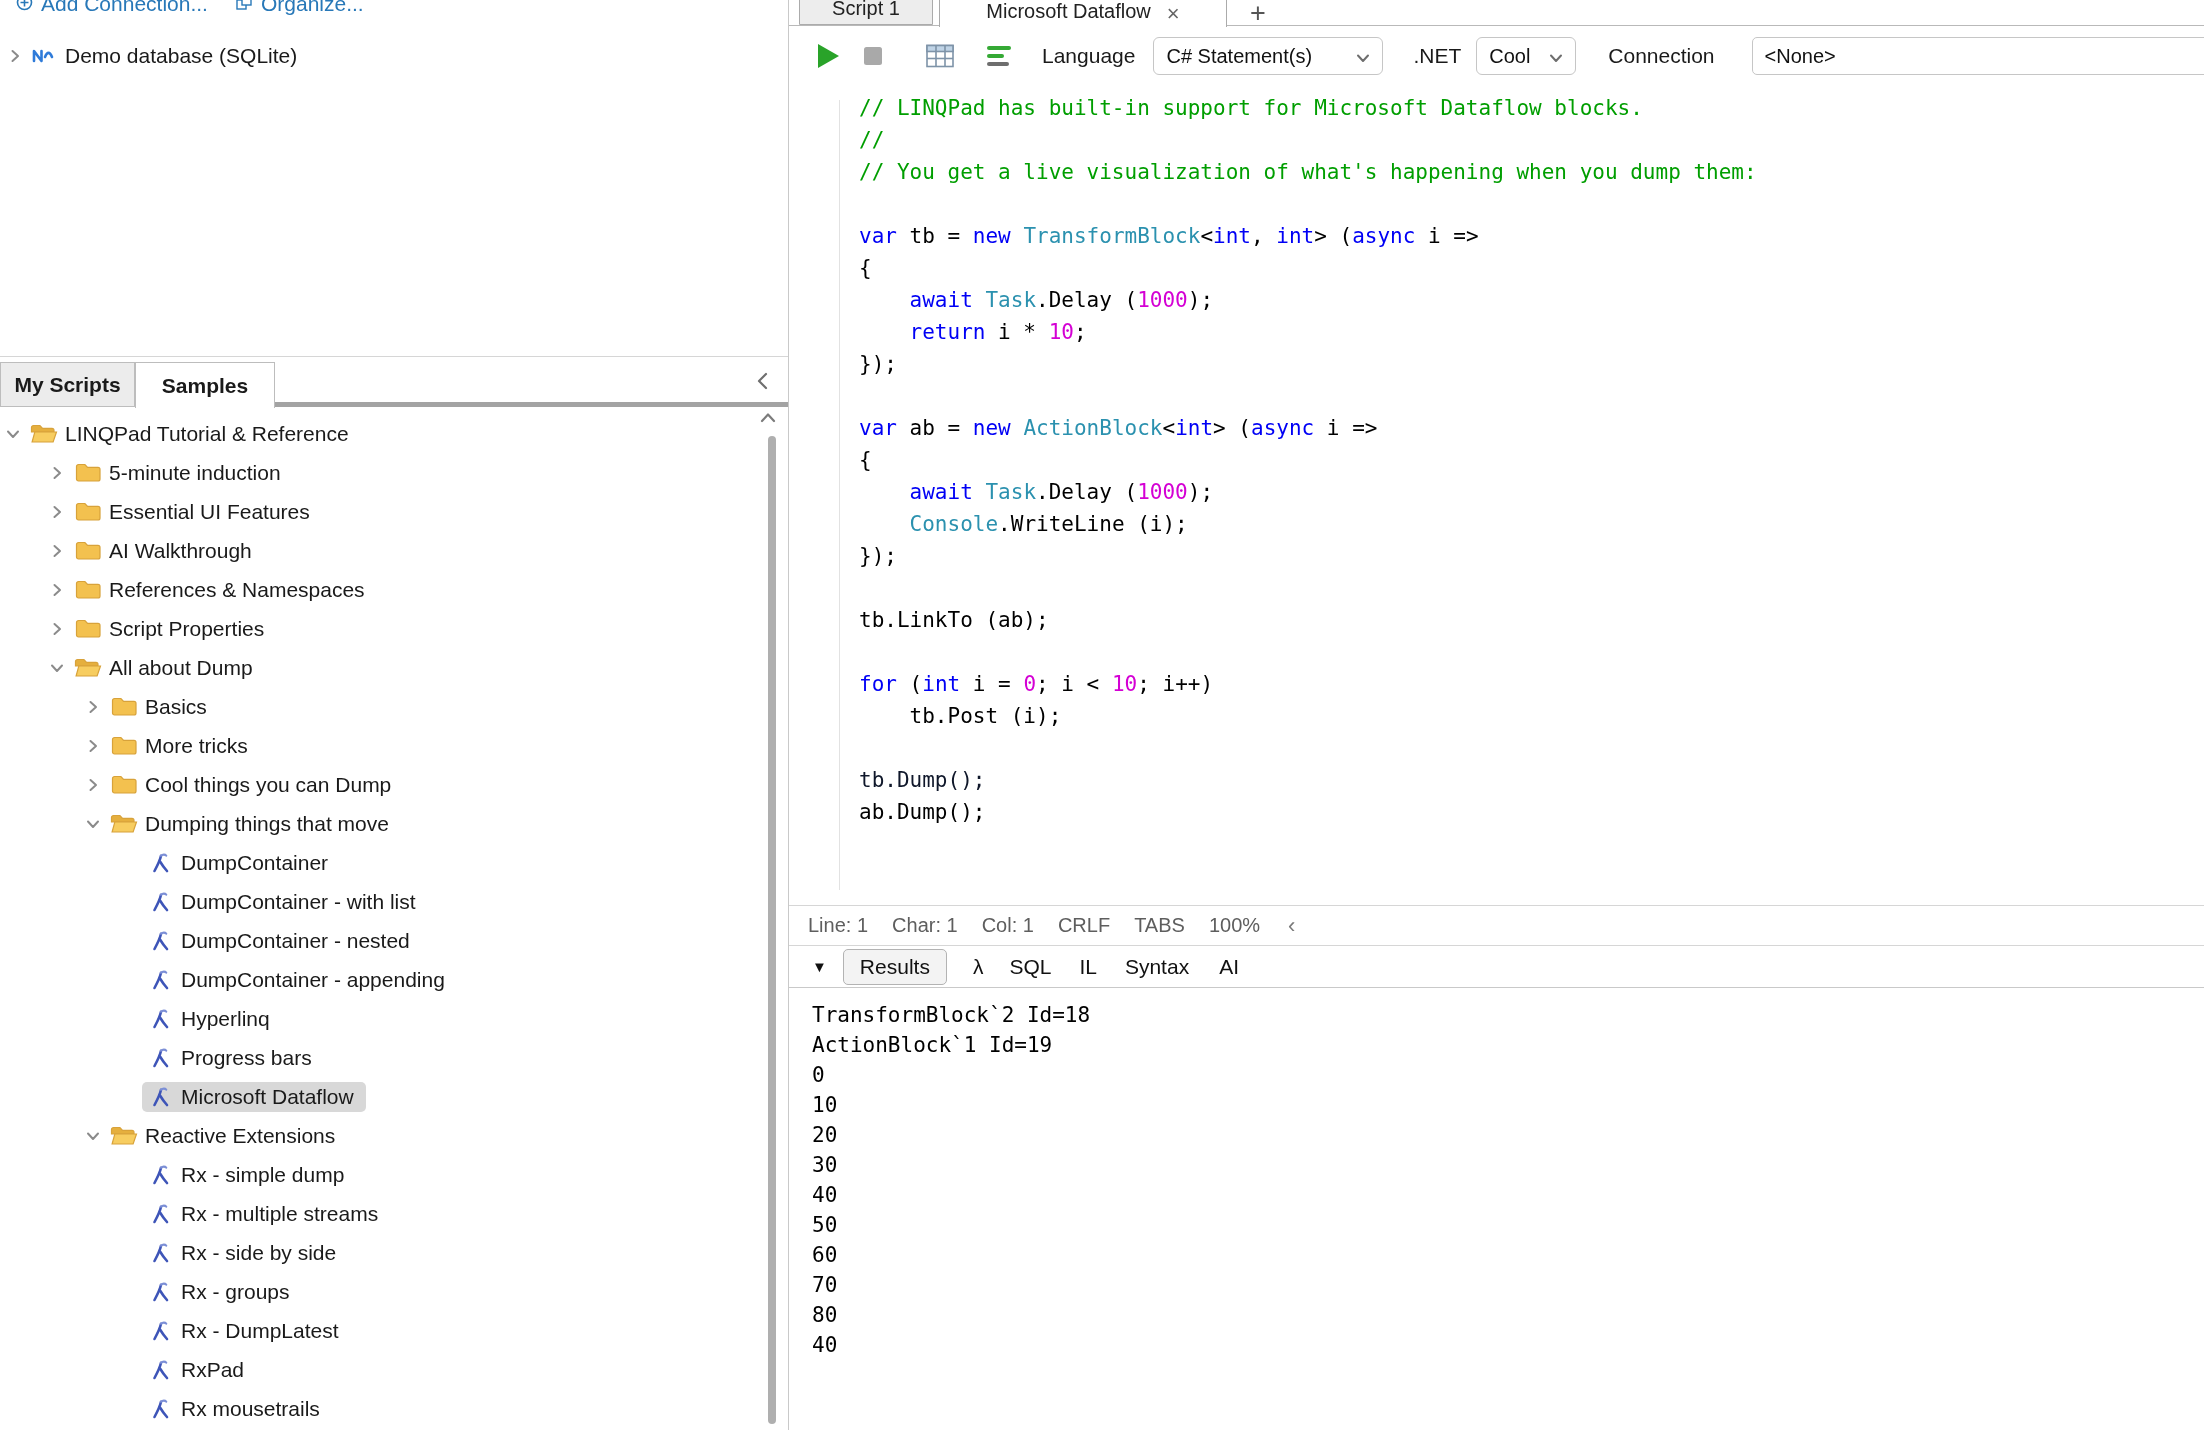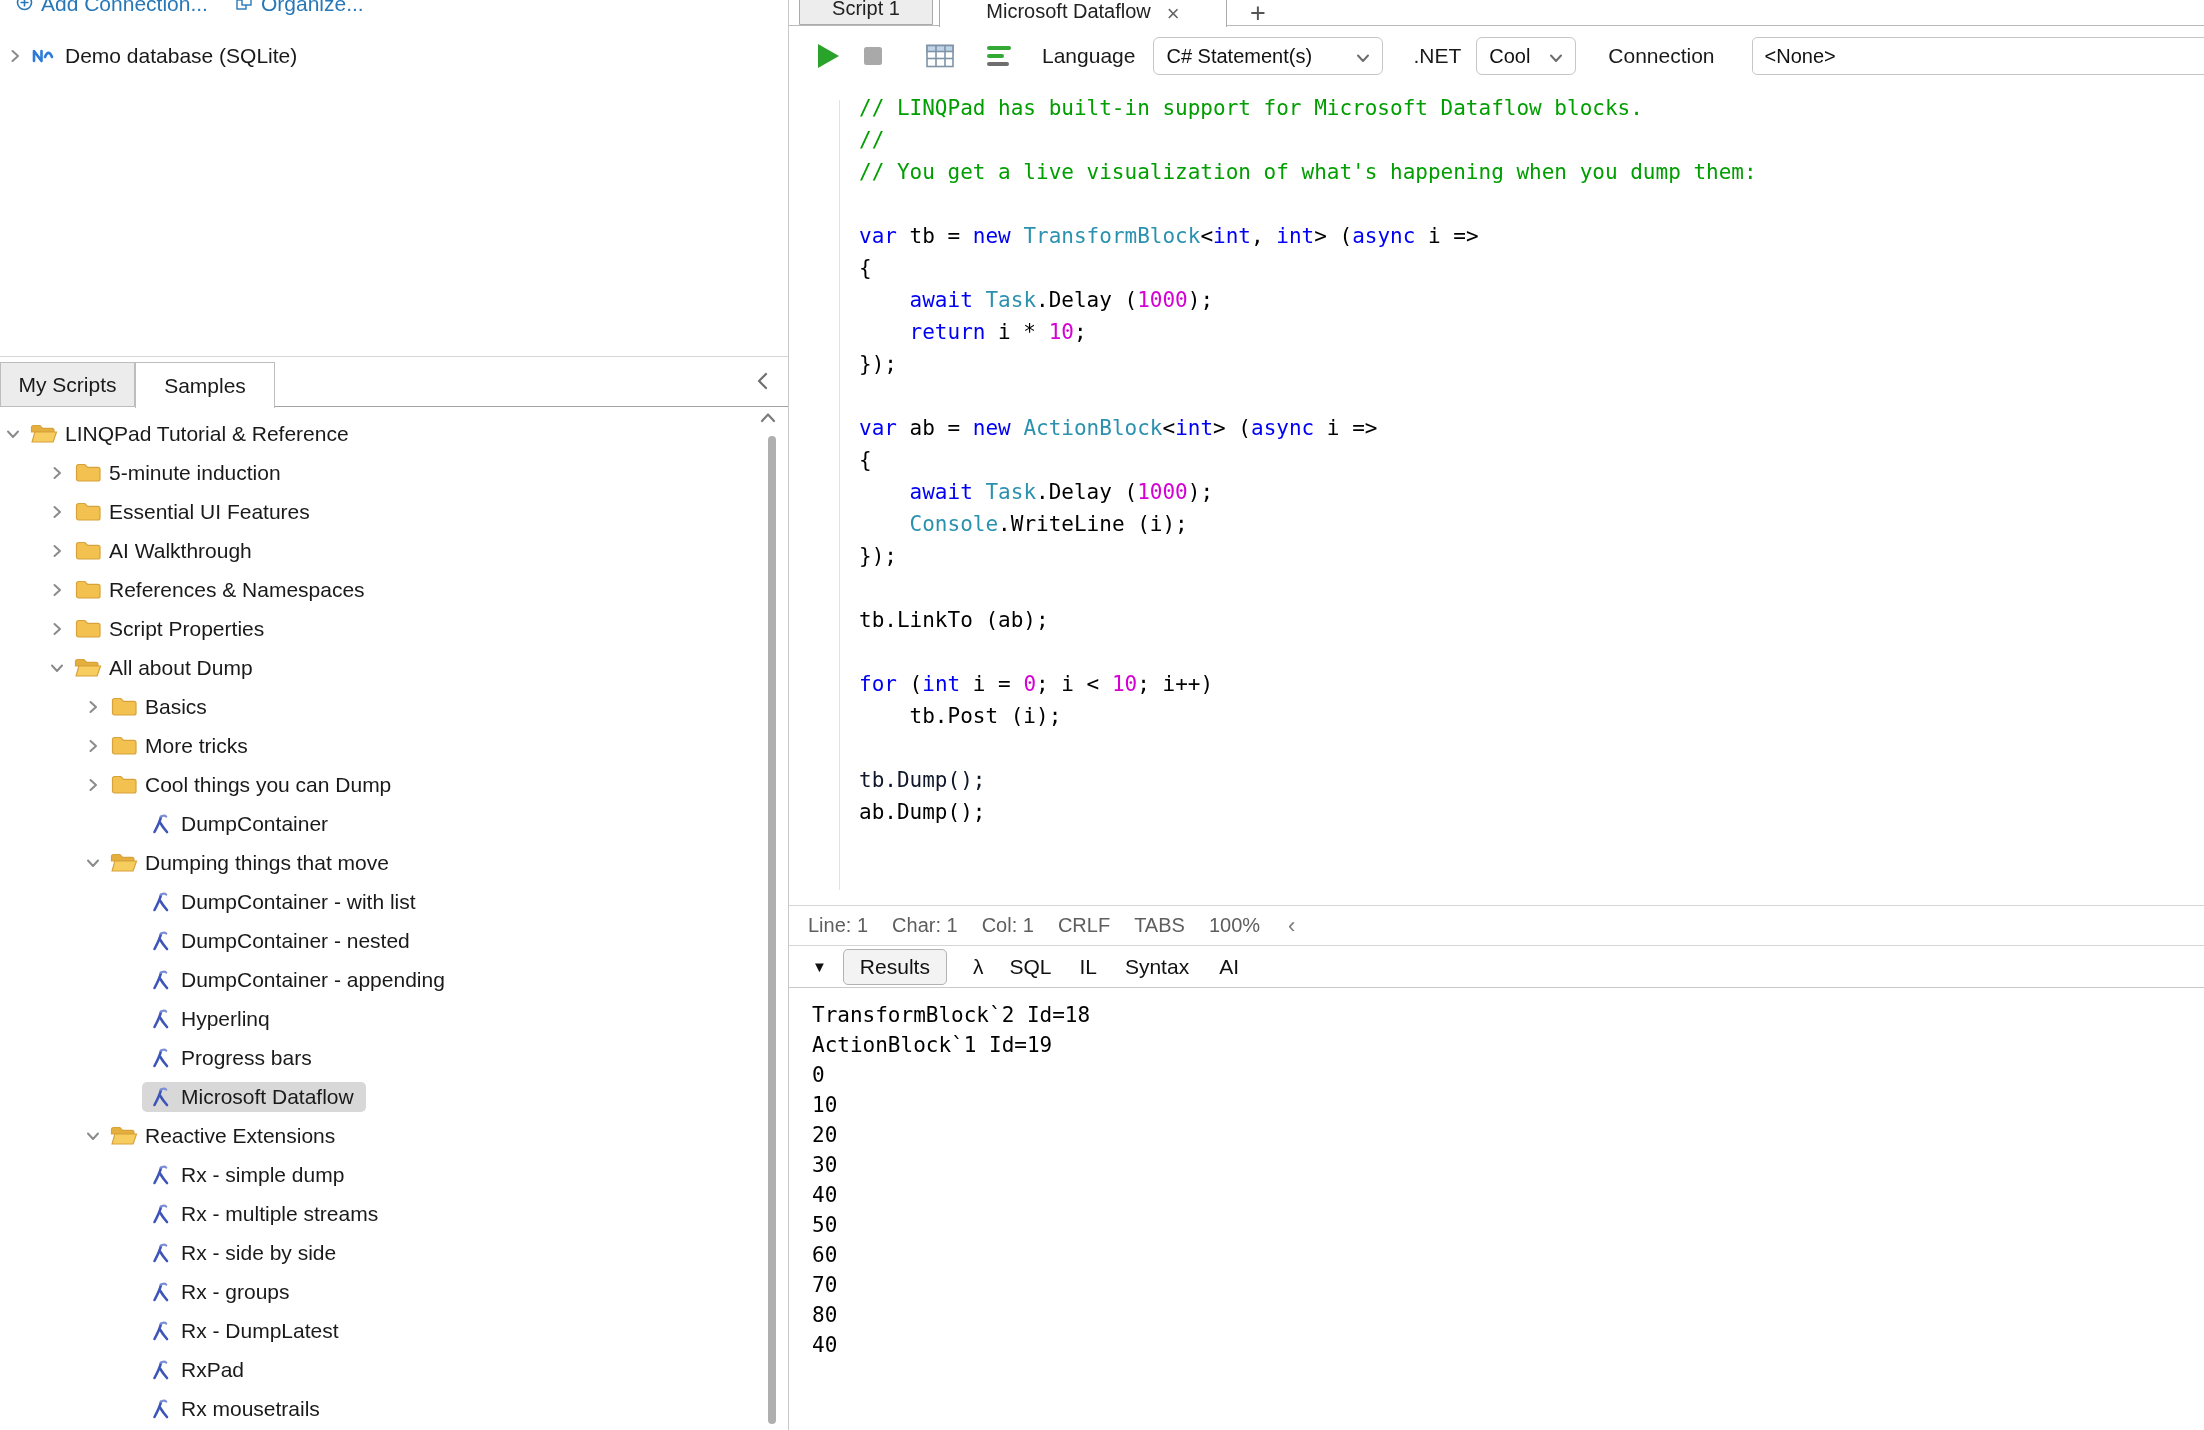--- a/index.html
+++ b/index.html
@@ -16,21 +16,21 @@
 
   .tree-row { height:39px; display:flex; align-items:center; font-size:21px; color:#1a1a1a; white-space:nowrap; }
   .chev { width:26px; min-width:26px; display:flex; align-items:center; justify-content:center; }
   .tcontent { display:flex; align-items:center; padding:3px 12px 3px 2px; border-radius:5px; }
   .tcontent.selected { background:#D8D8D8; }
   .ticon { width:32px; min-width:32px; display:flex; align-items:center; justify-content:center; margin-right:5px; }
   .tlabel { white-space:nowrap; }
 
   #conn-tree { position:absolute; left:2px; top:36px; }
 
-  #left-tabs { position:absolute; left:0; top:356px; width:788px; height:51px; background:#fff; border-top:1px solid #D6D6D6; border-bottom:1px solid #a3a3a3; }
+  #left-tabs { position:absolute; left:0; top:356px; width:788px; height:51px; background:#fff; border-top:1px solid #D6D6D6; border-bottom:5px solid #a3a3a3;font-weight:bold; }
   .ltab { position:absolute; top:5px; height:45px; display:flex; align-items:center; justify-content:center; font-size:21px; border:1px solid #BDBDBD; color:#1a1a1a; cursor:pointer; }
   .ltab.inactive { left:0; width:135px; background:#ECECEC; }
   .ltab.active { left:135px; width:140px; height:46px; background:#fff; border-bottom:none; z-index:2; }
   #sidebar-collapse { position:absolute; right:16px; top:13px; }
 
   #samples-tree { position:absolute; left:0; top:407px; width:760px; height:1023px; overflow:hidden; padding-top:7px; }
   #tree-scrollbar { position:absolute; left:766px; top:407px; width:12px; height:1023px; }
   #tree-scroll-thumb { position:absolute; left:2px; top:29px; width:8px; height:988px; background:#AFAFAF; border-radius:4px; }
   #scroll-up { position:absolute; left:758px; top:410px; }
 
@@ -261,47 +261,47 @@
           </span>
           <span class="tcontent">
             <span class="ticon">
               <svg width="27" height="21" viewBox="0 0 27 21">
                 <path d="M1.5 4.5 a2 2 0 0 1 2-2 h6.4 l2.7 2.9 h10.4 a2 2 0 0 1 2 2 v9.6 a2 2 0 0 1 -2 2 h-19.5 a2 2 0 0 1 -2-2 z" fill="#F3C14F" stroke="#D8A23A" stroke-width="1.2"></path>
               </svg>
             </span>
             <span class="tlabel">Cool things you can Dump</span>
           </span>
         </div>
-        <div class="tree-row" style="padding-left: 116px;">
-          <span class="chev"></span>
-          <span class="tcontent">
-            <span class="ticon">
-              <svg width="21" height="23" viewBox="0 0 21 23">
-                <path d="M4.5 20 C8 13.5 10 9.5 11 4.8" fill="none" stroke="#3E55B8" stroke-width="2.6" stroke-linecap="round"></path>
-                <path d="M10 10.5 C12 13.8 14.3 17 17 20" fill="none" stroke="#3E55B8" stroke-width="2.6" stroke-linecap="round"></path>
-                <path d="M11 4.8 c1.8-1.6 4-1.6 5.2-0.2" fill="none" stroke="#7C8FD6" stroke-width="2.2" stroke-linecap="round"></path>
-              </svg>
-            </span>
-            <span class="tlabel">DumpContainer</span>
-          </span>
-        </div>
         <div class="tree-row" style="padding-left: 80px;">
           <span class="chev">
             <svg width="16" height="16" viewBox="0 0 16 16">
               <path d="M3 5.5 L8 11 L13 5.5" fill="none" stroke="#8B8B8B" stroke-width="2" stroke-linecap="round" stroke-linejoin="round"></path>
             </svg>
           </span>
           <span class="tcontent">
             <span class="ticon">
               <svg width="28" height="21" viewBox="0 0 28 21">
                 <path d="M1.5 4.5 a2 2 0 0 1 2-2 h6.4 l2.7 2.9 h9.4 a2 2 0 0 1 2 2 v1.6 h-22.5 z" fill="#E5AF3E" stroke="#D8A23A" stroke-width="1.2"></path>
                 <path d="M4.8 9 h21.7 l-3.4 10 h-21 z" fill="#F7CD60" stroke="#D8A23A" stroke-width="1.2"></path>
               </svg>
             </span>
             <span class="tlabel">Dumping things that move</span>
+          </span>
+        </div>
+        <div class="tree-row" style="padding-left: 116px;">
+          <span class="chev"></span>
+          <span class="tcontent">
+            <span class="ticon">
+              <svg width="21" height="23" viewBox="0 0 21 23">
+                <path d="M4.5 20 C8 13.5 10 9.5 11 4.8" fill="none" stroke="#3E55B8" stroke-width="2.6" stroke-linecap="round"></path>
+                <path d="M10 10.5 C12 13.8 14.3 17 17 20" fill="none" stroke="#3E55B8" stroke-width="2.6" stroke-linecap="round"></path>
+                <path d="M11 4.8 c1.8-1.6 4-1.6 5.2-0.2" fill="none" stroke="#7C8FD6" stroke-width="2.2" stroke-linecap="round"></path>
+              </svg>
+            </span>
+            <span class="tlabel">DumpContainer</span>
           </span>
         </div>
         <div class="tree-row" style="padding-left: 116px;">
           <span class="chev"></span>
           <span class="tcontent">
             <span class="ticon">
               <svg width="21" height="23" viewBox="0 0 21 23">
                 <path d="M4.5 20 C8 13.5 10 9.5 11 4.8" fill="none" stroke="#3E55B8" stroke-width="2.6" stroke-linecap="round"></path>
                 <path d="M10 10.5 C12 13.8 14.3 17 17 20" fill="none" stroke="#3E55B8" stroke-width="2.6" stroke-linecap="round"></path>
                 <path d="M11 4.8 c1.8-1.6 4-1.6 5.2-0.2" fill="none" stroke="#7C8FD6" stroke-width="2.2" stroke-linecap="round"></path>

